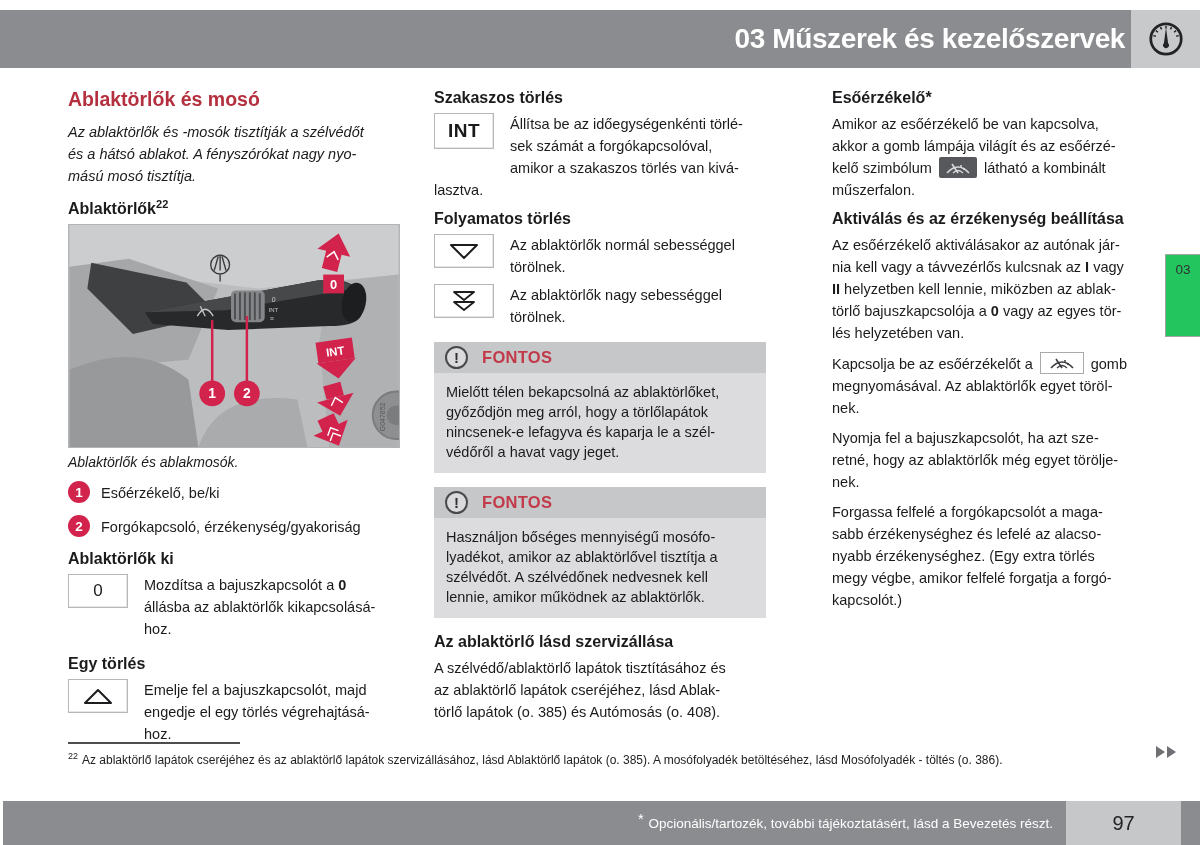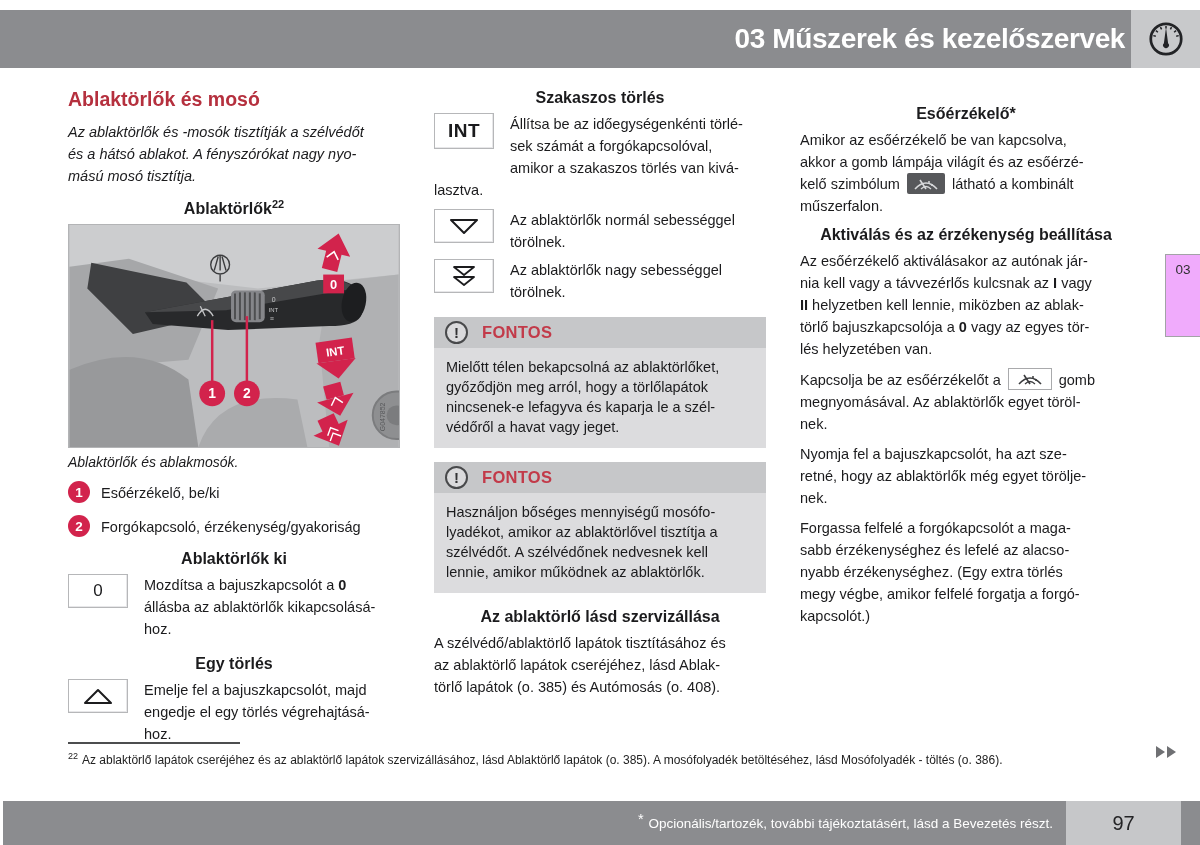--- a/index.html
+++ b/index.html
@@ -13,29 +13,29 @@
 
   
   .topbar { position:absolute; left:0; top:10px; width:1200px; height:58px; background:#8b8c8f; }
   .topbar-title { position:absolute; right:75px; top:0; height:58px; line-height:58px;
                   color:#fff; font-size:28px; font-weight:bold; letter-spacing:-0.4px; }
   .topbar-iconbox { position:absolute; right:0; top:0; width:69px; height:58px; background:#c8c9cb;
                     display:flex; align-items:center; justify-content:center; }
 
   
   .chapter-tab { position:absolute; left:1165px; top:254px; width:35px; height:83px;
-                 background:#f0abfc; border:1px solid #a2a3a6; border-right:none;
+                 background:#22c55e; border:1px solid #a2a3a6; border-right:none;
                  font-size:13.5px; color:#303032; text-align:center; padding-top:7px; }
 
   
   .col { position:absolute; top:88px; width:332px; }
-  .col-left { left:68px; } .col-mid { left:434px; } .col-right { left:800px;margin-top:16px; }
+  .col-left { left:68px; } .col-mid { left:434px; } .col-right { left:832px; }
 
   .h-red { margin:0 0 10px; color:#b5303e; font-size:19.5px; font-weight:bold; }
-  .h-sub { margin:0 0 6px; font-size:16px; font-weight:bold; line-height:19px;text-align:center; }
+  .h-sub { margin:0 0 6px; font-size:16px; font-weight:bold; line-height:19px; }
   .mt4 { margin-top:4px; } .mt10 { margin-top:10px; } .mt14 { margin-top:14px; }
   .body-text { font-size:14.5px; line-height:22px; white-space:pre-line; margin:0 0 8px; }
   .italic { font-style:italic; }
 
   
   .figure-img { display:block; border:1px solid #b3b4b6; background:#bcbdbf; }
   .caption { font-style:italic; font-size:14px; line-height:19px; margin:5px 0 9px; }
   .legend-row { display:flex; align-items:flex-start; margin:0 0 11px; }
   .badge { flex:none; width:22px; height:22px; border-radius:50%; background:#d2234c; color:#fff;
            font-size:13.5px; font-weight:bold; display:flex; align-items:center; justify-content:center;
@@ -218,20 +218,21 @@
   </div>
 </div>
 
 <div class="col col-mid">
   <h2 class="h-sub">Szakaszos törlés</h2>
   <div class="body-text"><span class="int-float"><span class="icon-box int-box">INT</span></span><span>Állítsa be az időegységenkénti törlé-
 sek számát a forgókapcsolóval,
 amikor a szakaszos törlés van kivá-
 lasztva.</span></div>
 
+  <h2 class="h-sub mt4">Folyamatos törlés</h2>
   <div class="icon-row">
     <span class="icon-box">
       <svg width="36" height="20" viewBox="0 0 36 20">
           <polygon points="5,4 31,4 18,17" fill="none" stroke="#1c1c1e" stroke-width="2" stroke-linejoin="round"></polygon>
         </svg>
     </span>
     <div class="body-text row-text">Az ablaktörlők normál sebességgel
 törölnek.</div>
   </div>
   <div class="icon-row mt4">

